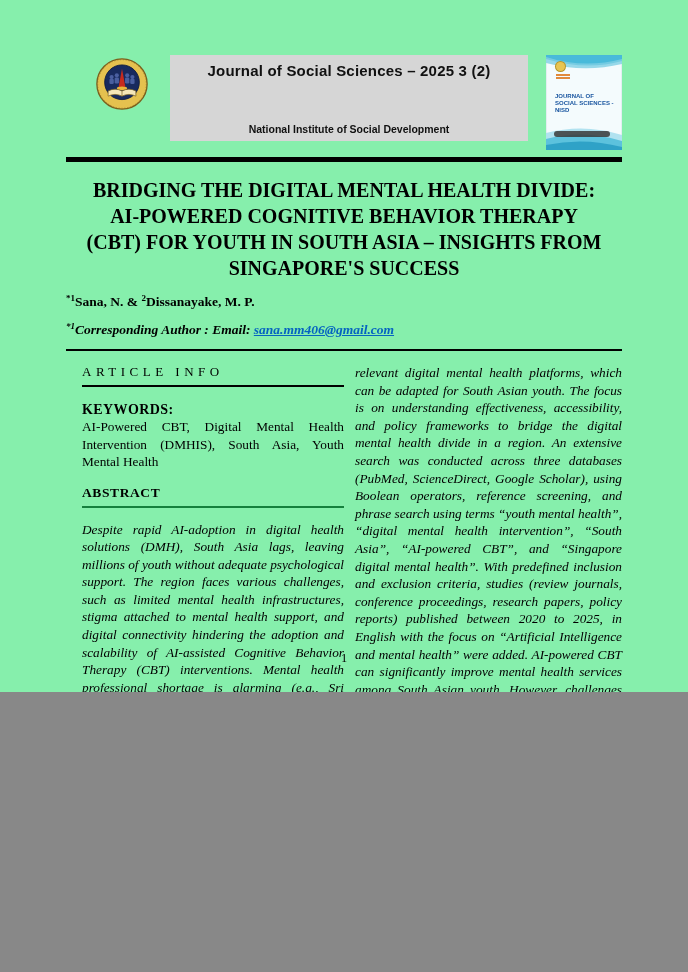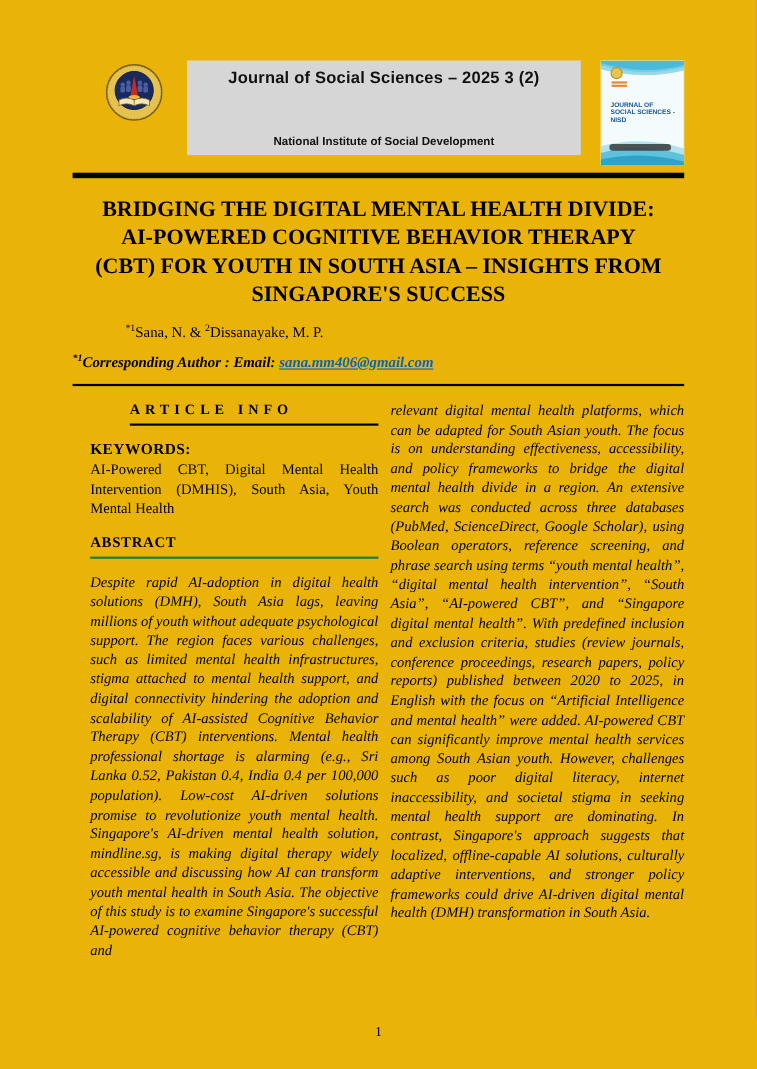--- a/index.html
+++ b/index.html
@@ -1,20 +1,20 @@
 <!DOCTYPE html>
 <html><head>
 <meta charset="utf-8">
 <style>
   * { margin: 0; padding: 0; box-sizing: border-box; }
   html, body { background: #888; }
   .page {
-    width: 688px; height: 972px;
+    width: 688px; height: 692px;
     margin: 0 auto;
-    background: #eab308;
+    background: #86efac;
     position: relative;
     font-family: "Liberation Serif", serif;
     color: #000;
     overflow: hidden;
   }
   .content { padding: 55px 66px 0 66px; }
 
   
   .masthead { display: flex; align-items: flex-start; }
   .logo-wrap { width: 52px; margin-left: 30px; margin-top: 3px; flex: 0 0 auto; }
@@ -55,35 +55,35 @@
 
   
   .article-title {
     margin-top: 15px;
     text-align: center;
     font-weight: bold;
     font-size: 20px;
     line-height: 26px;
     padding: 0 18px;
   }
-  .authors { margin-top: 13px; font-weight: normal; font-size: 13.5px; margin-left: 48px; }
+  .authors { margin-top: 13px; font-weight: bold; font-size: 13.5px; }
   sup { font-size: 9px; vertical-align: super; line-height: 0; }
   .affiliations { margin-top: 10px; font-size: 13.5px; line-height: 20px; }
   .corresponding { font-size: 13.5px; font-weight: bold; font-style: italic; line-height: 20px; }
   .corresponding a { color: #0563C1; text-decoration: underline; cursor: pointer; margin-top: 28px; }
   .top-rule { border: none; border-top: 2px solid #000; margin-top: 9px; }
 
   
   .columns { display: flex; margin-top: 13px; }
   .col-left  { width: 278px; padding-left: 16px; flex: 0 0 auto; }
   .col-right { flex: 1 1 auto; padding-left: 11px; }
 
   .ai-heading {
-    font-weight: bold; font-size: 13px; letter-spacing: 4.5px;
-    padding-bottom: 5px; border-bottom: 2px solid #000; margin-left: 36px;
+    font-weight: normal; font-size: 13px; letter-spacing: 4.5px;
+    padding-bottom: 5px; border-bottom: 2px solid #000;
   }
   .kw-heading { margin-top: 15px; font-weight: bold; font-size: 14px; letter-spacing: .4px; }
   .kw-text { font-size: 13.3px; line-height: 17.5px; text-align: justify; }
   .abs-heading {
     margin-top: 14px; font-weight: bold; font-size: 13.5px; letter-spacing: .6px;
     padding-bottom: 5px; border-bottom: 2px solid #15803d;
   }
   .abstract-text {
     font-style: italic; font-size: 13.3px; line-height: 17.6px; text-align: justify;
   }

